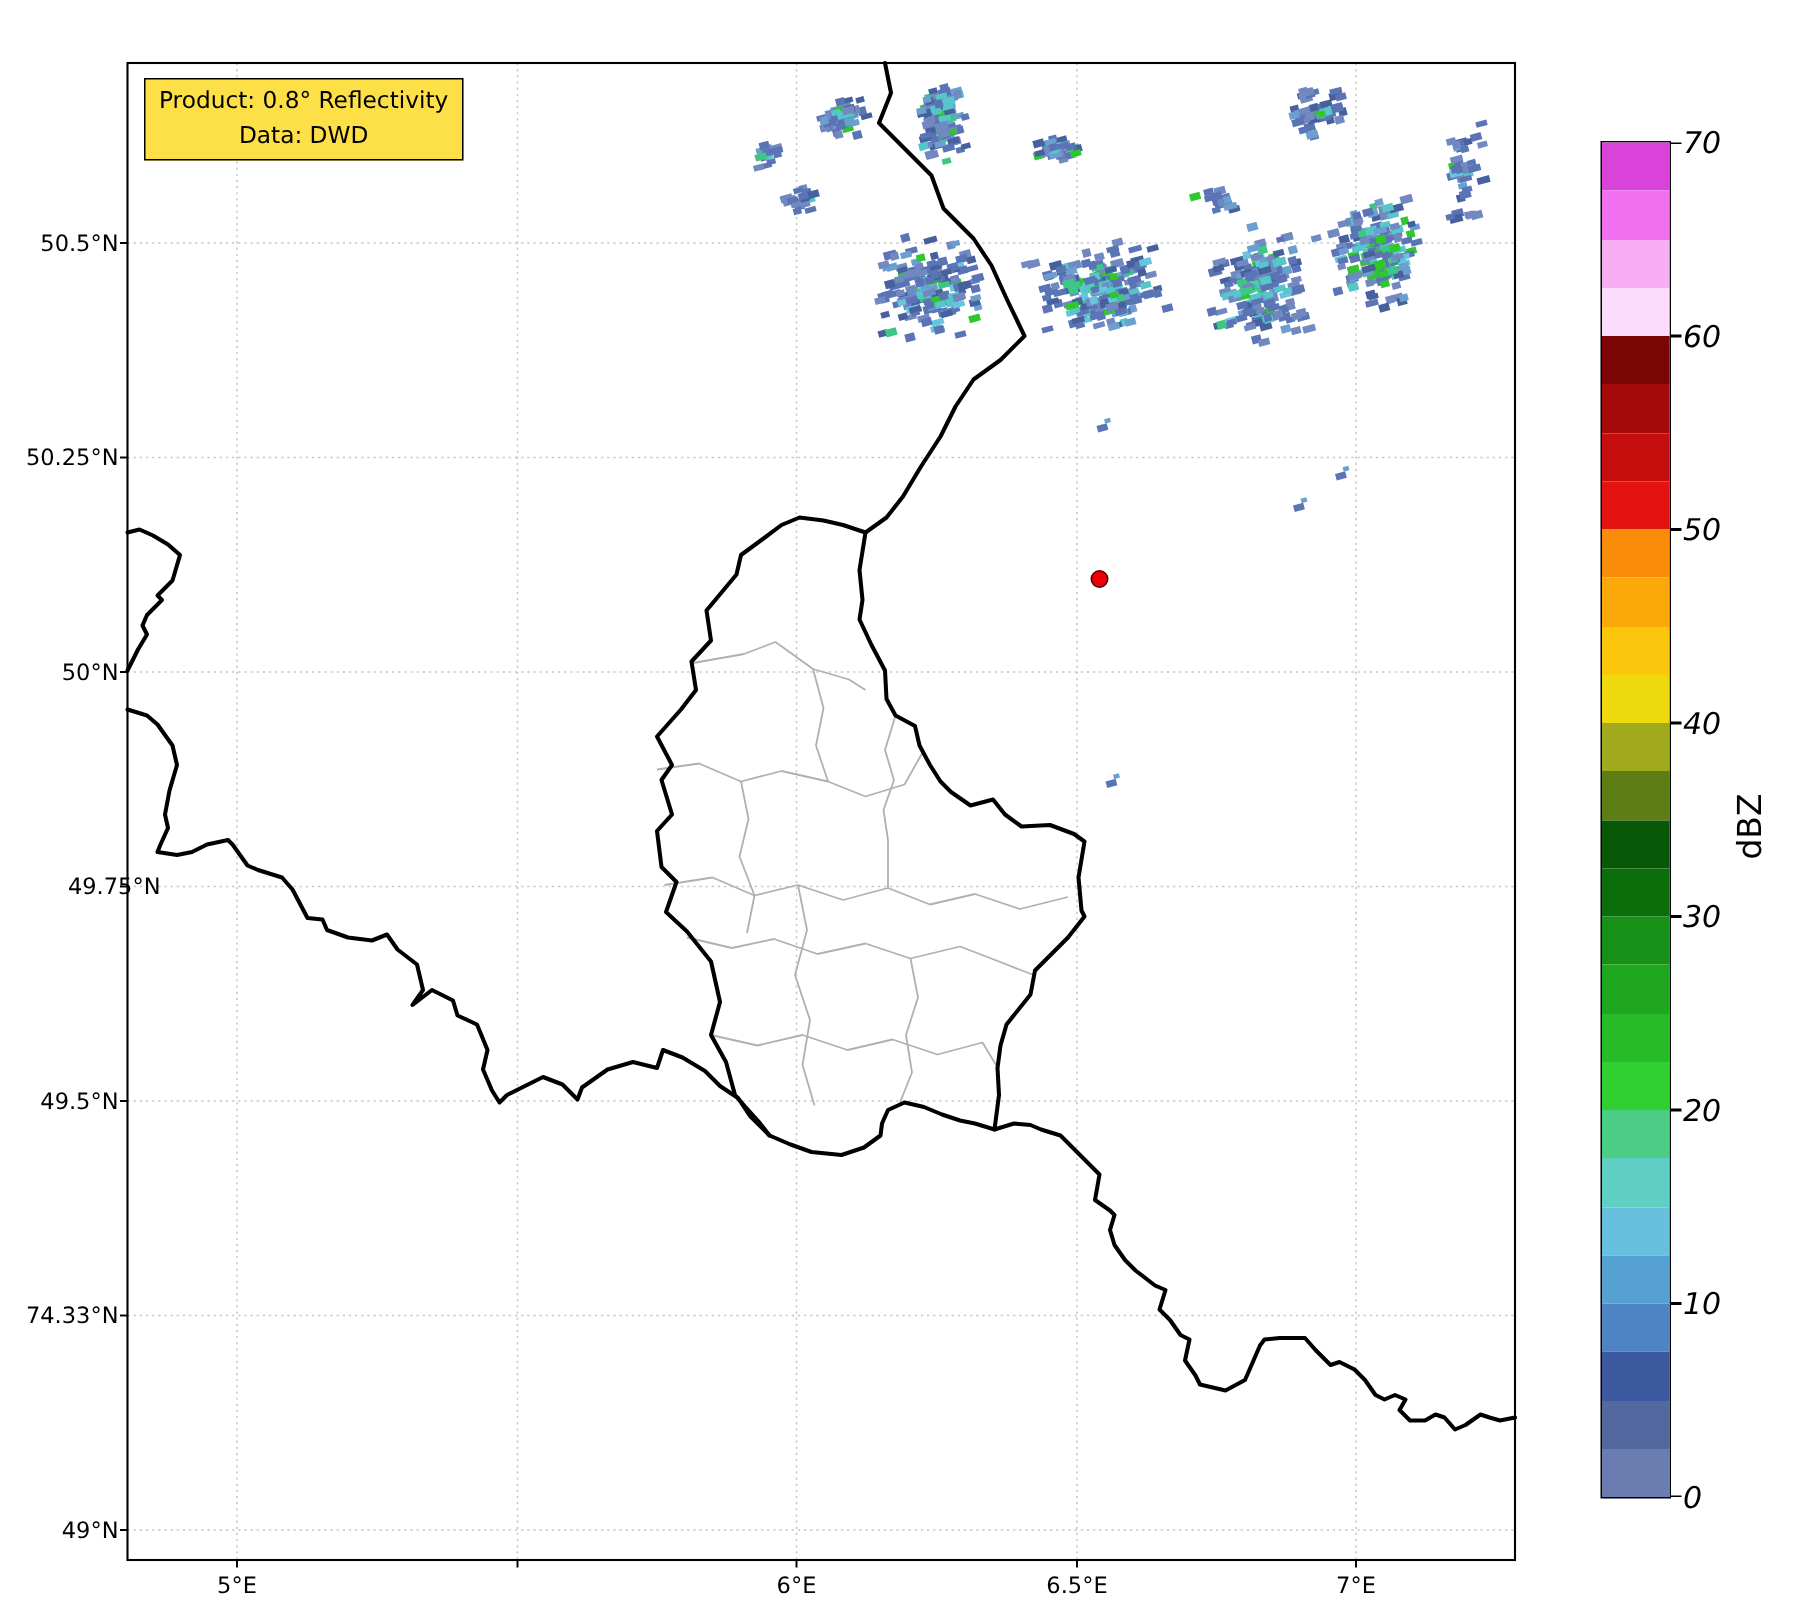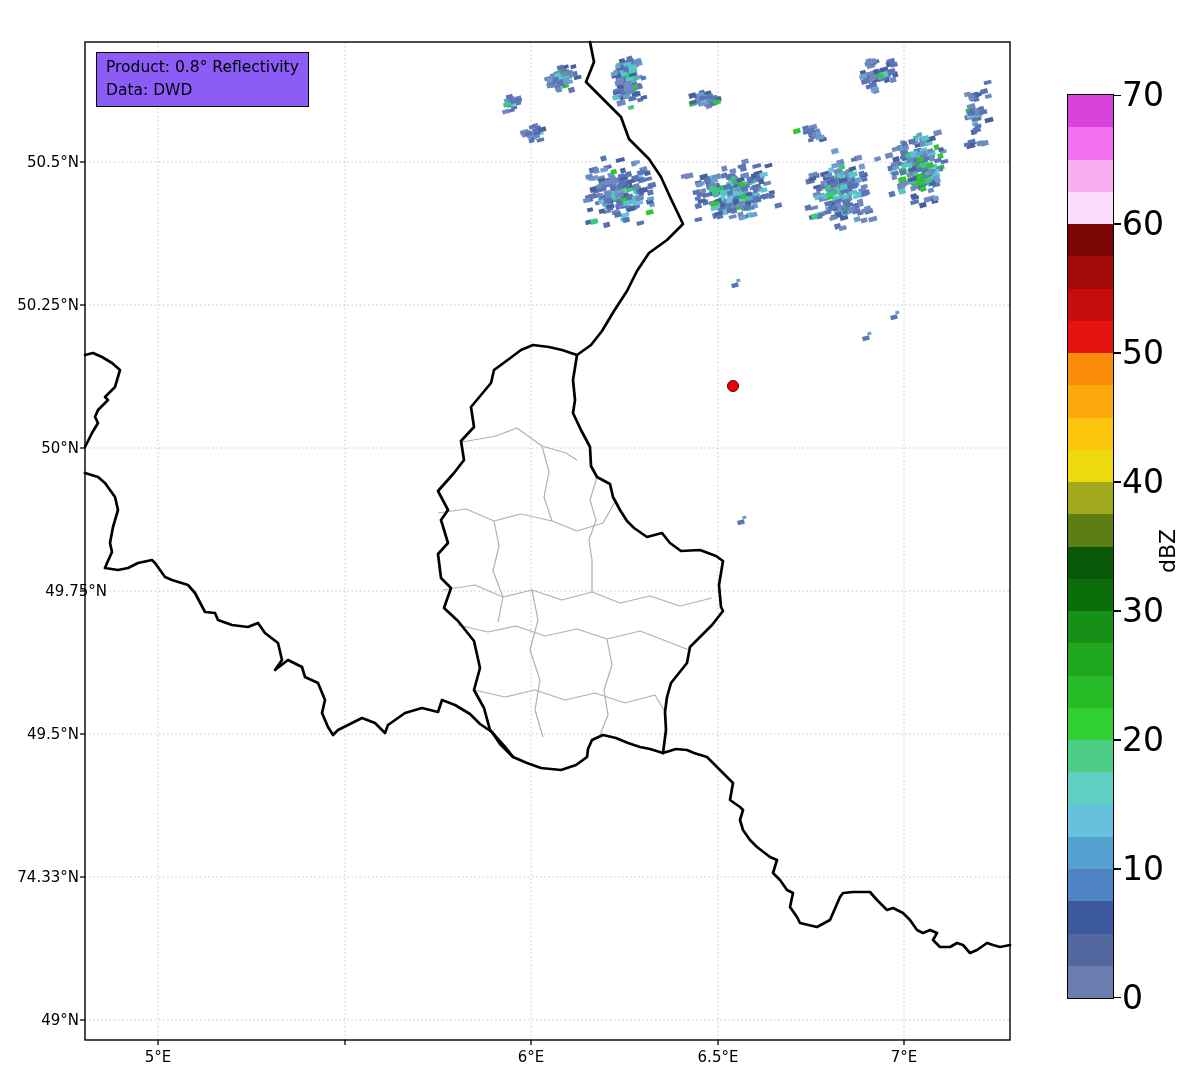--- a/index.html
+++ b/index.html
@@ -1,28 +1,28 @@
 <!DOCTYPE html>
 <html><head>
 <meta charset="utf-8">
 <style>
   html,body{margin:0;padding:0;background:#fff;}
   .page{position:relative;width:1202px;height:1081px;background:#fff;overflow:hidden;
         font-family:"DejaVu Sans","Liberation Sans",sans-serif;color:#000;}
   .abs{position:absolute;}
   #map-svg{position:absolute;left:0;top:0;z-index:1;}
   .title{left:85px;top:7px;width:925px;text-align:center;font-size:29px;z-index:3;}
-  .infobox{left:96px;top:52px;background:#8b5cf6;border:1.5px solid #000;padding:3px 9px;
-           font-size:15.5px;line-height:1.5;z-index:4;white-space:nowrap;}
+  .infobox{left:96px;top:52px;background:#fde047;border:1.5px solid #000;padding:3px 9px;
+           font-size:15.5px;line-height:1.5;z-index:4;white-space:nowrap;text-align:center;}
   .ytick{left:0;width:79px;text-align:right;height:20px;line-height:20px;font-size:15px;z-index:3;}
   .xtick{top:1047px;height:20px;line-height:20px;font-size:15px;z-index:3;transform:translateX(-50%);white-space:nowrap;}
   .cbar-frame{left:1067px;top:94px;width:47px;height:905px;border:1.3px solid #000;box-sizing:border-box;
               display:flex;flex-direction:column-reverse;z-index:2;}
   .cbar-seg{flex:1 1 auto;}
-  .cbar-ticklabel{left:1122px;height:30px;line-height:30px;font-size:33px;z-index:3;white-space:nowrap;}
+  .cbar-ticklabel{left:1122px;height:30px;line-height:30px;font-size:20px;z-index:3;white-space:nowrap;font-style:italic;}
   .cbar-tickmark{left:1114px;width:7px;height:1.5px;background:#000;z-index:3;}
   .cbar-label{left:1123px;top:536px;width:90px;height:30px;line-height:30px;text-align:center;
               font-size:22px;transform:rotate(-90deg);z-index:3;}
 </style>
 </head>
 <body>
 
 <div class="page">
 
   <svg id="map-svg" width="1202" height="1081">

